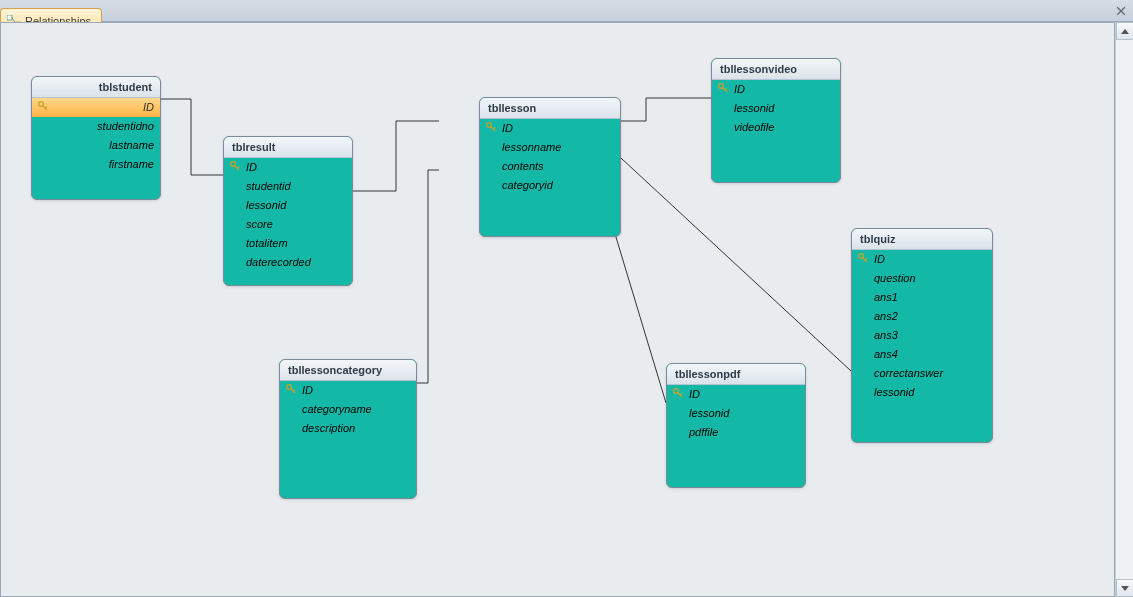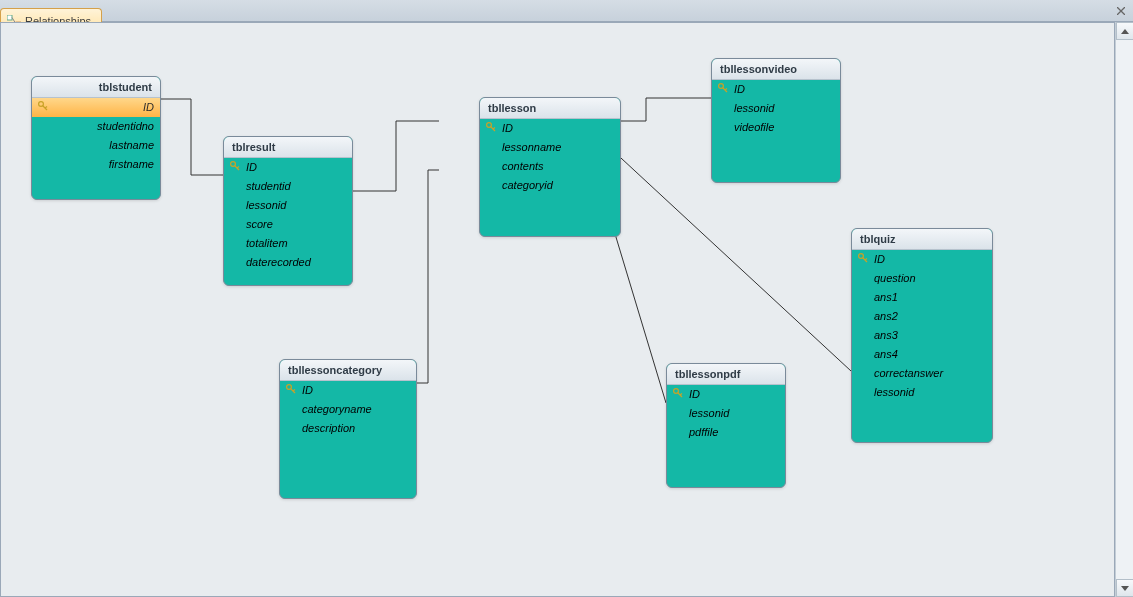--- a/index.html
+++ b/index.html
@@ -212,21 +212,21 @@
       <div class="table-box" style="left: 710px; top: 35px; width: 130px; height: 125px;">
         <div class="table-header">tbllessonvideo</div>
         <div class="field pk"><svg class="key-icon" viewBox="0 0 12 12">
             <circle cx="4" cy="4" r="2.4" fill="none" stroke="#c9a227" stroke-width="1.2"></circle>
             <line x1="5.5" y1="5.5" x2="10" y2="10" stroke="#c9a227" stroke-width="1.2"></line>
             <line x1="8" y1="8" x2="10" y2="6.5" stroke="#c9a227" stroke-width="1.2"></line>
           </svg><span>ID</span></div>
         <div class="field"><span>lessonid</span></div>
         <div class="field"><span>videofile</span></div>
       </div>
-      <div class="table-box" style="left: 665px; top: 340px; width: 120px; height: 125px;">
+      <div class="table-box" style="left: 665px; top: 340px; width: 140px; height: 125px;">
         <div class="table-header">tbllessonpdf</div>
         <div class="field pk"><svg class="key-icon" viewBox="0 0 12 12">
             <circle cx="4" cy="4" r="2.4" fill="none" stroke="#c9a227" stroke-width="1.2"></circle>
             <line x1="5.5" y1="5.5" x2="10" y2="10" stroke="#c9a227" stroke-width="1.2"></line>
             <line x1="8" y1="8" x2="10" y2="6.5" stroke="#c9a227" stroke-width="1.2"></line>
           </svg><span>ID</span></div>
         <div class="field"><span>lessonid</span></div>
         <div class="field"><span>pdffile</span></div>
       </div>
       <div class="table-box" style="left: 850px; top: 205px; width: 142px; height: 215px;">

